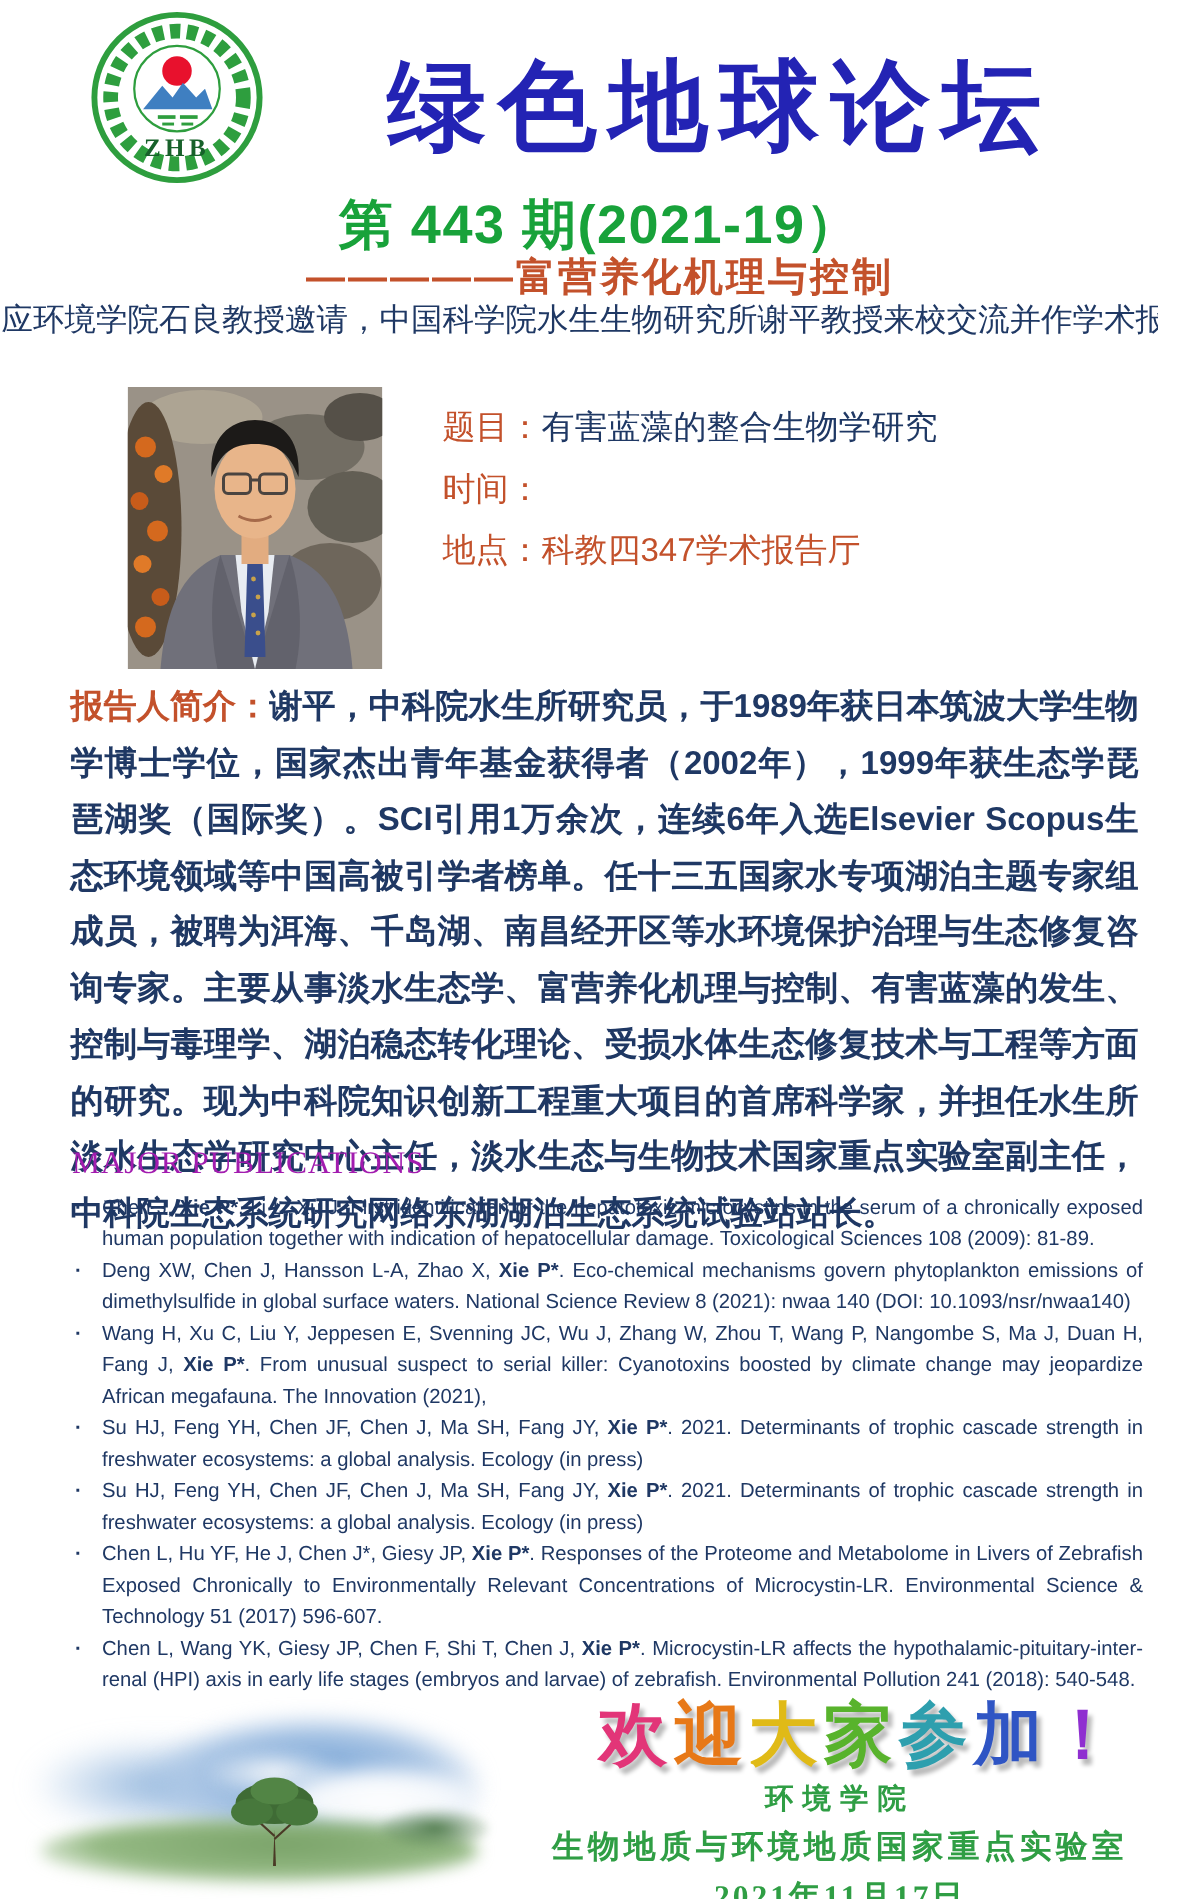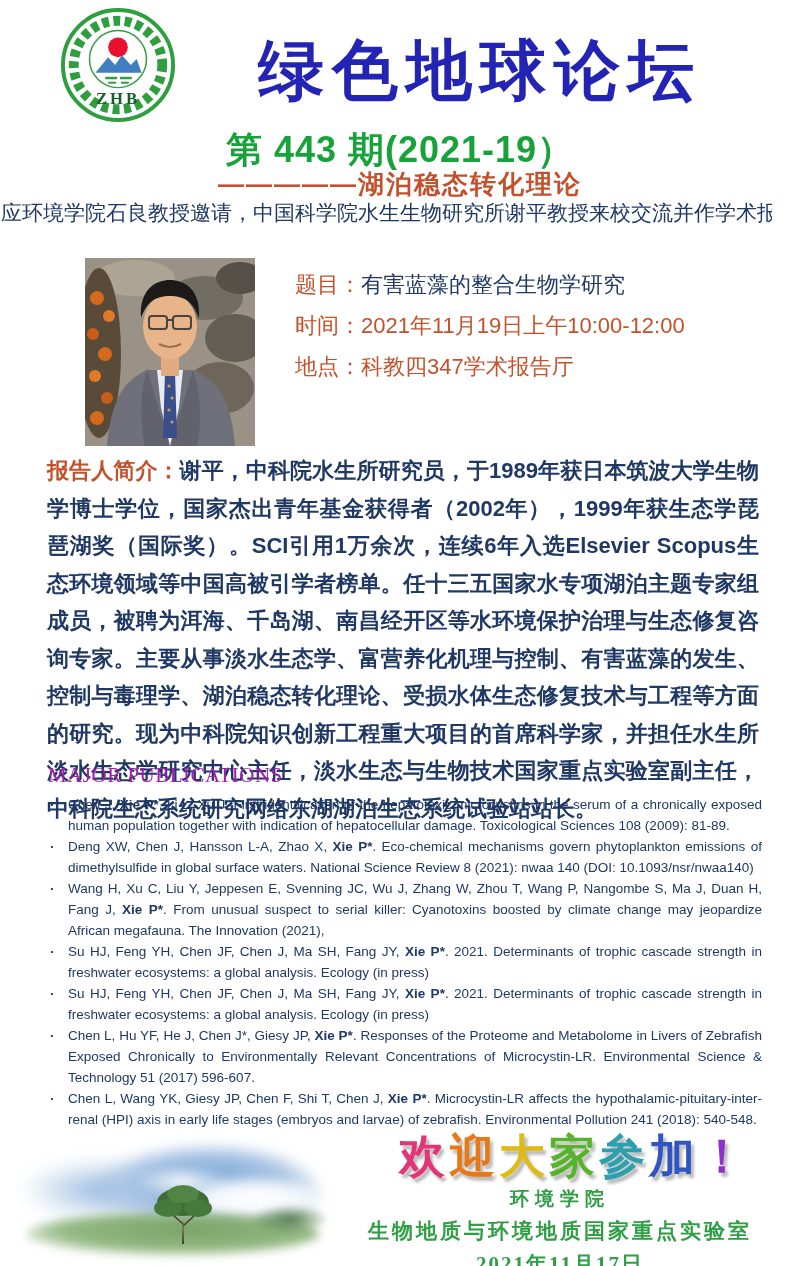--- a/index.html
+++ b/index.html
@@ -86,21 +86,21 @@
       <rect x="47" y="72" width="12" height="2.5" fill="#2e9e3e"></rect>
       <rect x="62" y="72" width="12" height="2.5" fill="#2e9e3e"></rect>
       <rect x="50" y="77" width="8" height="2" fill="#2e9e3e"></rect>
       <rect x="63" y="77" width="8" height="2" fill="#2e9e3e"></rect>
       <text x="60" y="100" text-anchor="middle" font-family="Liberation Serif, serif" font-size="17" font-weight="bold" fill="#17612a" letter-spacing="3">ZHB</text>
     </svg>
   </div>
 
   <div class="main-title">绿色地球论坛</div>
   <div class="issue-line">第 443 期(2021-19）</div>
-  <div class="series-line">—————湖泊稳态转化理论</div>
+  <div class="series-line">—————富营养化机理与控制</div>
 
   <div class="intro">应环境学院石良教授邀请，中国科学院水生生物研究所谢平教授来校交流并作学术报告</div>
 
   <div class="photo">
     <svg viewBox="0 0 170 188" width="170" height="188">
       <rect x="0" y="0" width="170" height="188" fill="#9a9287"></rect>
       <g opacity="0.9">
         <ellipse cx="120" cy="40" rx="38" ry="22" fill="#6e6a60"></ellipse>
         <ellipse cx="150" cy="80" rx="30" ry="24" fill="#5d594f"></ellipse>
         <ellipse cx="135" cy="130" rx="34" ry="26" fill="#6a6257"></ellipse>
@@ -138,21 +138,20 @@
     </svg>
   </div>
 
   <div class="details">
     <div class="detail-row">
       <span class="detail-label">题目：</span>
       <span class="detail-value navy">有害蓝藻的整合生物学研究</span>
     </div>
     <div class="detail-row">
       <span class="detail-label">时间：</span>
-      <span class="detail-value orange">2021年11月19日上午10:00-12:00</span>
     </div>
     <div class="detail-row">
       <span class="detail-label">地点：</span>
       <span class="detail-value orange">科教四347学术报告厅</span>
     </div>
   </div>
 
   <div class="bio">
     <span class="bio-label">报告人简介：</span><span>谢平，中科院水生所研究员，于1989年获日本筑波大学生物学博士学位，国家杰出青年基金获得者（2002年），1999年获生态学琵琶湖奖（国际奖）。SCI引用1万余次，连续6年入选Elsevier Scopus生态环境领域等中国高被引学者榜单。任十三五国家水专项湖泊主题专家组成员，被聘为洱海、千岛湖、南昌经开区等水环境保护治理与生态修复咨询专家。主要从事淡水生态学、富营养化机理与控制、有害蓝藻的发生、控制与毒理学、湖泊稳态转化理论、受损水体生态修复技术与工程等方面的研究。现为中科院知识创新工程重大项目的首席科学家，并担任水生所淡水生态学研究中心主任，淡水生态与生物技术国家重点实验室副主任，中科院生态系统研究网络东湖湖泊生态系统试验站站长。</span>
   </div>

